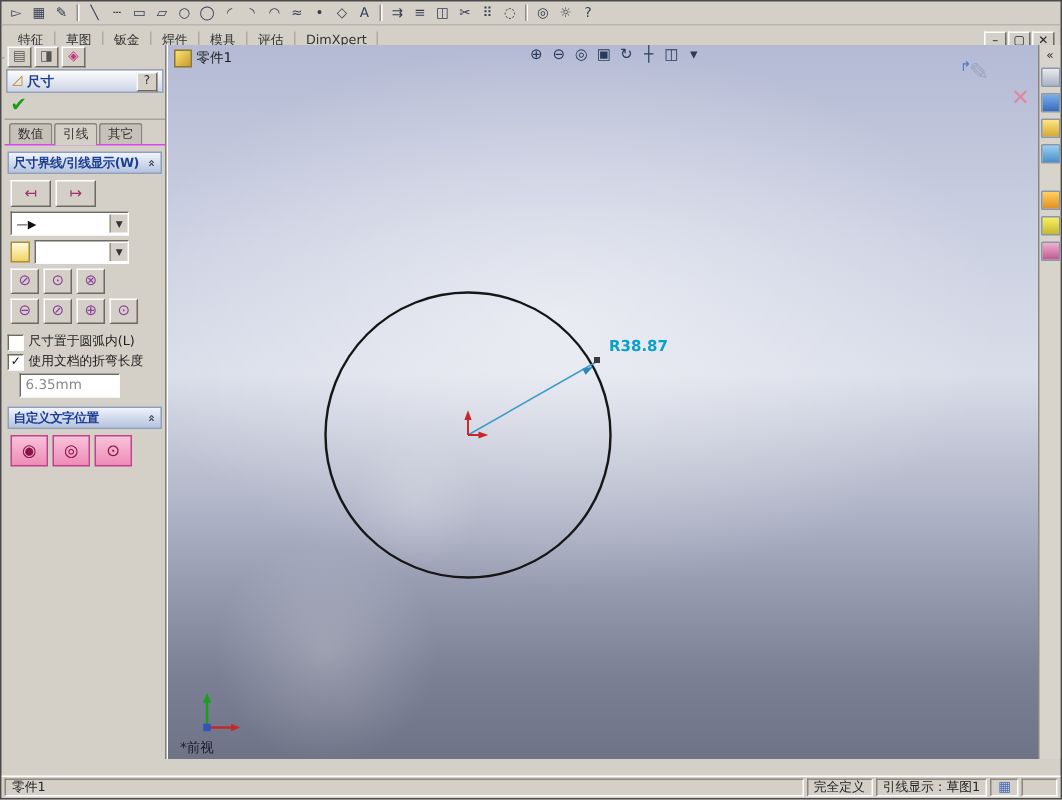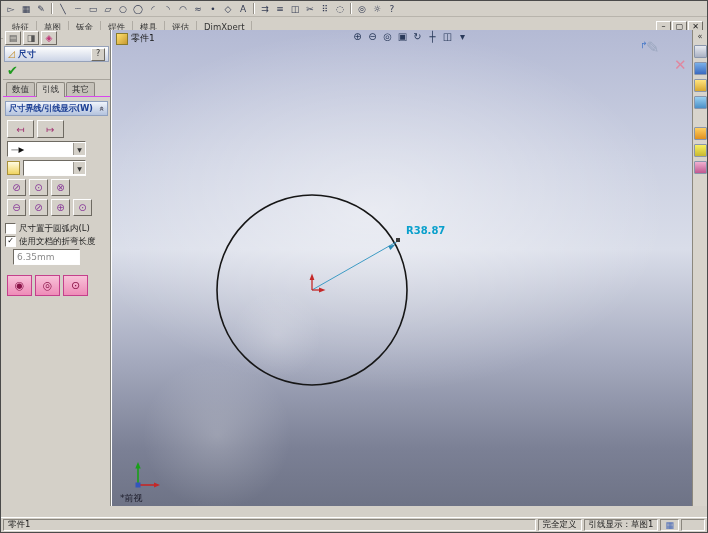--- a/index.html
+++ b/index.html
@@ -229,20 +229,24 @@
         <span class="cb"></span>
         <span>尺寸置于圆弧内(L)</span>
       </div>
       <div class="cbrow">
         <span class="cb">✓</span>
         <span>使用文档的折弯长度</span>
       </div>
       <div class="valbox sunken">6.35mm</div>
 
       <div class="grp" style="margin-top:6px">
+        <div class="grp-hd">
+          <span>自定义文字位置</span>
+          <span class="chev">«</span>
+        </div>
         <div class="grp-bd">
           <div class="row">
             <span class="pinkbtn">◉</span>
             <span class="pinkbtn">◎</span>
             <span class="pinkbtn">⊙</span>
           </div>
         </div>
       </div>
     </div>
   </div>

